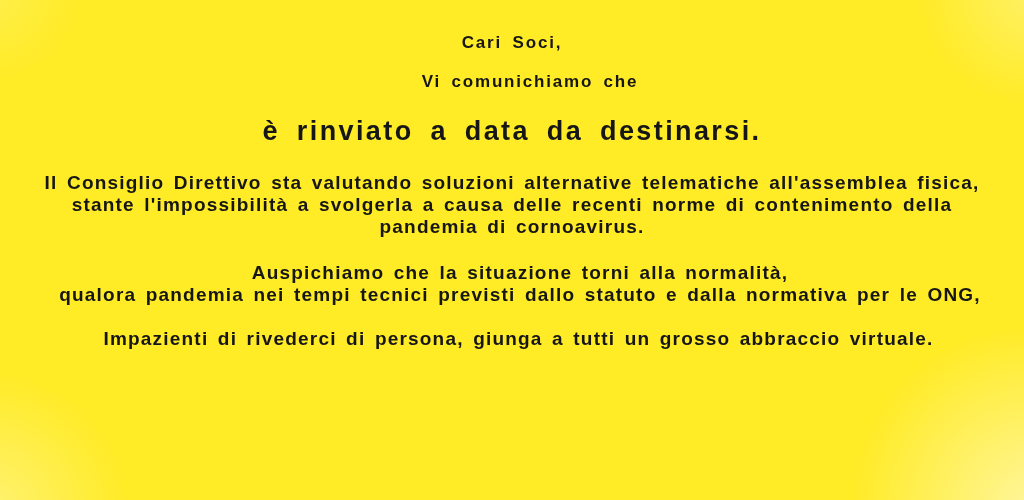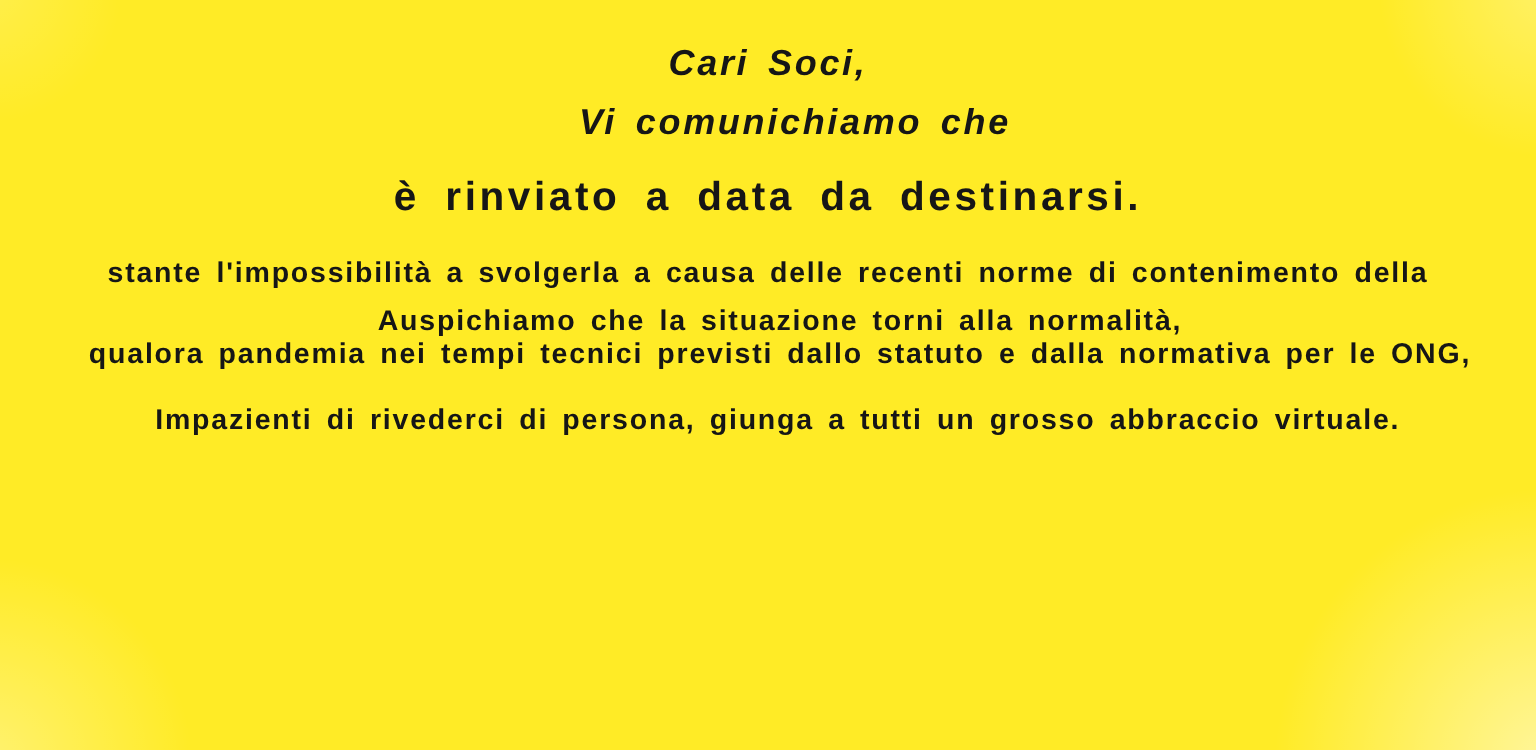--- a/index.html
+++ b/index.html
@@ -29,53 +29,54 @@
     padding-top: 31px;
     font-weight: 700;
   }
   .line {
     font-size: 19px;
     line-height: 22px;
     letter-spacing: 1.2px;
     word-spacing: 3px;
   }
   .salutation, .intro {
-    font-size: 24px;
+    font-size: 17px;
     line-height: 24px;
     letter-spacing: 1.8px;
     word-spacing: 4px;
-    font-style: italic;
   }
   .intro { margin-top: 15px; margin-left: 36px; }
   .block-event { margin-top: 25px; }
   .headline {
     margin-top: 21px;
     font-size: 27px;
     line-height: 32px;
     letter-spacing: 2.4px;
     word-spacing: 7px;
   }
   .block-reason { margin-top: 25px; }
-  .block-hope { margin-top: 10px; padding-left: 16px; }
+  .block-hope { margin-top: 24px; padding-left: 16px; }
   .closing-wrap { margin-top: 22px; margin-left: 13px; }
 </style>
 </head>
 <body>
 
 <div class="notice-card">
 
   <div class="salutation">Cari Soci,</div>
 
   <div class="intro">Vi comunichiamo che</div>
 
 
   <div class="headline">è rinviato a data da destinarsi.</div>
 
   <div class="block-reason">
+    <div class="line">Il Consiglio Direttivo sta valutando soluzioni alternative telematiche all'assemblea fisica,</div>
     <div class="line">stante l'impossibilità a svolgerla a causa delle recenti norme di contenimento della</div>
+    <div class="line">pandemia di cornoavirus.</div>
   </div>
 
   <div class="block-hope">
     <div class="line">Auspichiamo che la situazione torni alla normalità,</div>
     <div class="line">qualora pandemia nei tempi tecnici previsti dallo statuto e dalla normativa per le ONG,</div>
   </div>
 
   <div class="closing-wrap">
     <div class="line">Impazienti di rivederci di persona, giunga a tutti un grosso abbraccio virtuale.</div>
   </div>

